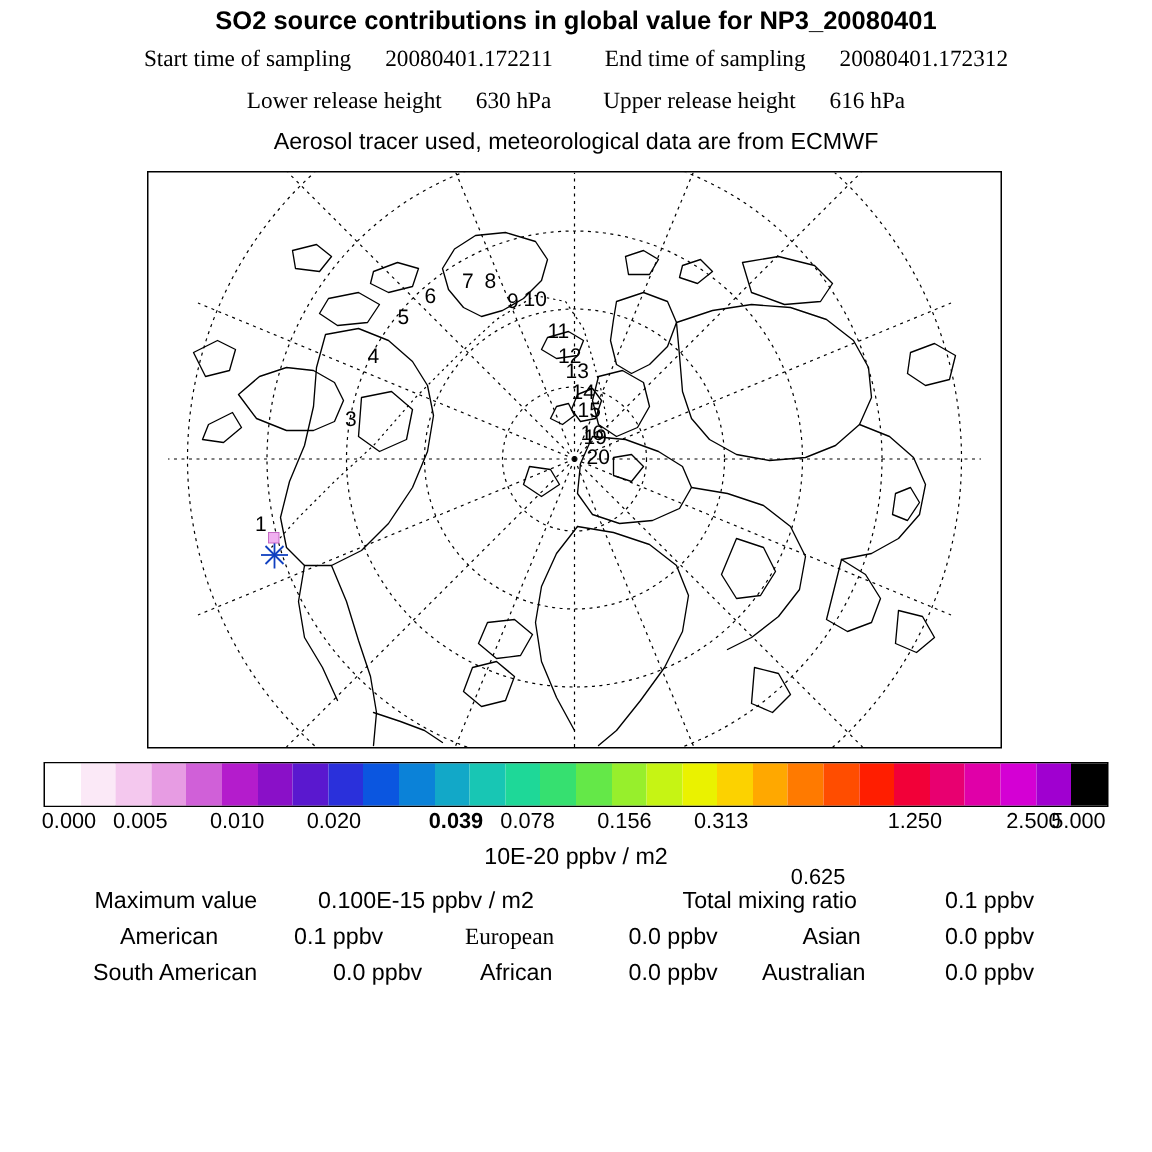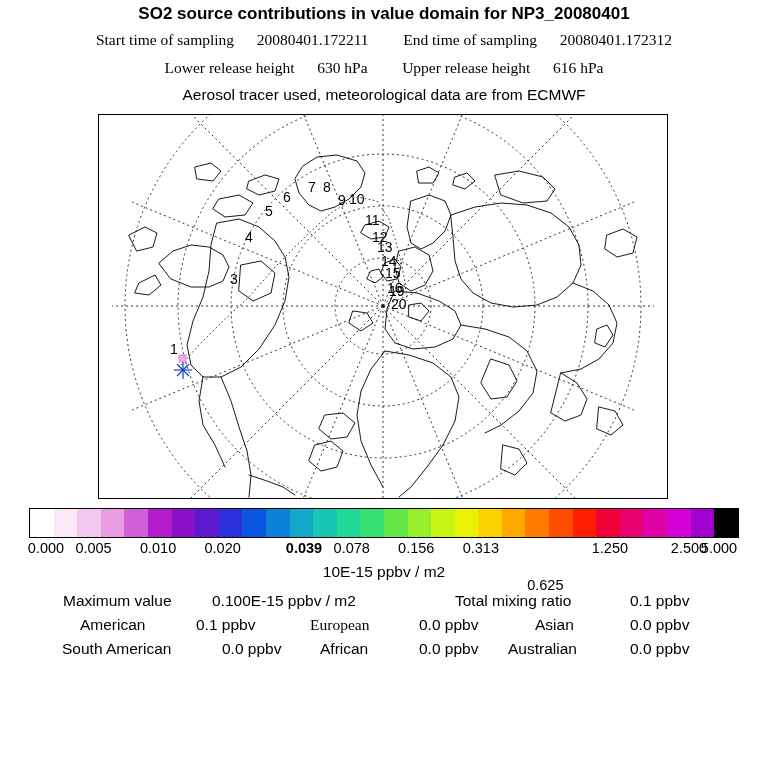--- a/index.html
+++ b/index.html
@@ -118,21 +118,21 @@
   .f-cell {
     position: absolute;
     white-space: nowrap;
   }
 </style>
 </head>
 <body>
 
 <div class="page">
 
-  <div class="title">SO2 source contributions in value domain for NP3_20080401</div>
+  <div class="title">SO2 source contributions in global value for NP3_20080401</div>
 
   <div class="hdr-line hdr1">
     <span class="hdr-seg">Start time of sampling</span>
     <span class="gap-med"></span>
     <span class="hdr-seg">20080401.172211</span>
     <span class="gap-wide"></span>
     <span class="hdr-seg">End time of sampling</span>
     <span class="gap-med"></span>
     <span class="hdr-seg">20080401.172312</span>
   </div>
@@ -314,21 +314,21 @@
       <span class="cbar-tick" style="left: 304px; font-weight: bold;">0.039</span>
       <span class="cbar-tick" style="left: 351.727px;">0.078</span>
       <span class="cbar-tick" style="left: 416.273px;">0.156</span>
       <span class="cbar-tick" style="left: 480.818px;">0.313</span>
       <span class="cbar-tick" style="left: 545.364px; margin-top: 37px;">0.625</span>
       <span class="cbar-tick" style="left: 609.909px;">1.250</span>
       <span class="cbar-tick" style="left: 689px;">2.500</span>
       <span class="cbar-tick" style="left: 719px;">5.000</span>
     </div>
 
-  <div class="cbar-unit">10E-15 ppbv / m2</div>
+  <div class="cbar-unit">10E-20 ppbv / m2</div>
 
   <div class="footer">
     <div class="f-row">
       <span class="f-cell" style="left:63px;">Maximum value</span>
       <span class="f-cell" style="left:212px;">0.100E-15 ppbv / m2</span>
       <span class="f-cell" style="left:455px;">Total mixing ratio</span>
       <span class="f-cell" style="left:630px;">0.1 ppbv</span>
     </div>
     <div class="f-row">
       <span class="f-cell" style="left:80px;">American</span>

